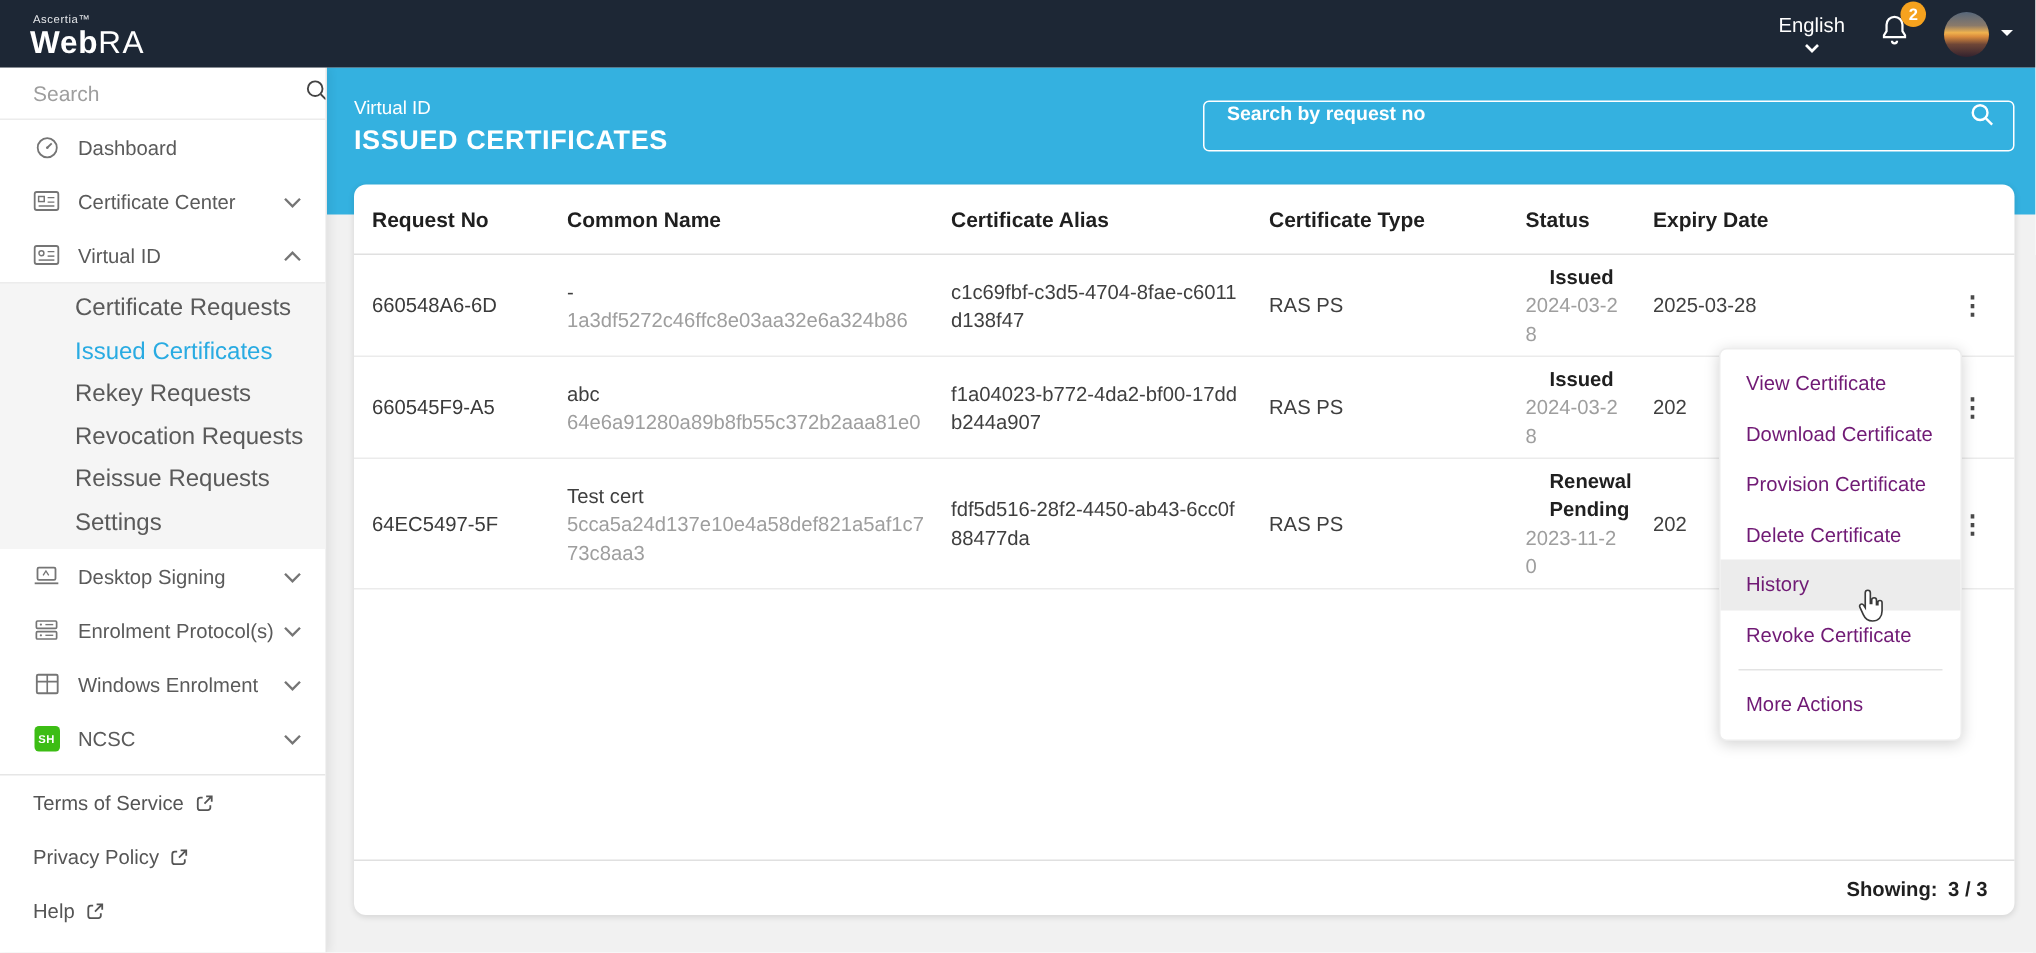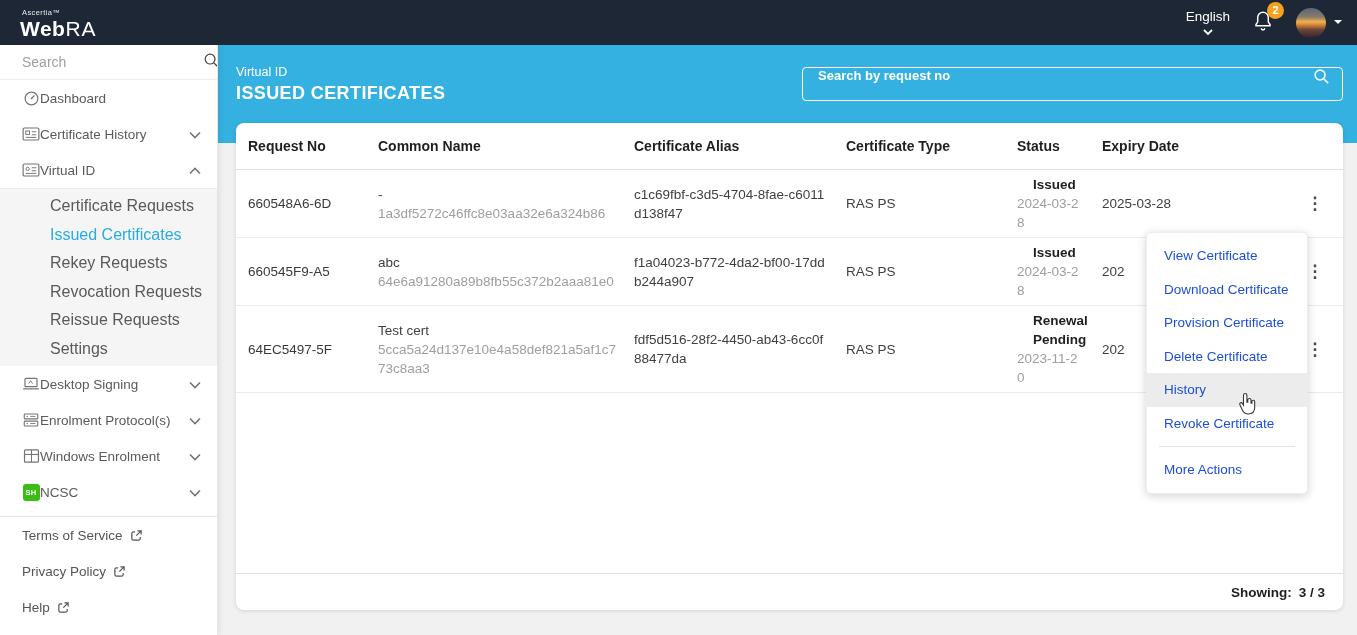--- a/index.html
+++ b/index.html
@@ -23,21 +23,21 @@
             background:linear-gradient(180deg,#57677a 0%,#8a7a6a 30%,#f0b24e 46%,#d98a3c 55%,#6e4637 72%,#33222e 100%); }
   .chev-white svg { display:block; }
 
   
   .sidebar { position:absolute; top:45px; left:0; width:218px; height:590px; background:#fff;
              border-right:1px solid #e6e6e6; box-shadow:2px 0 6px rgba(0,0,0,.07); z-index:30; overflow:hidden; }
   .side-search { height:35px; display:flex; align-items:center; padding:0 14px 0 22px; border-bottom:1px solid #ececec; }
   .side-search input { flex:1; border:0; outline:none; font-size:14px; color:#444; font-family:inherit; }
   .side-search input::placeholder { color:#9e9e9e; }
   .nav-item { height:36px; display:flex; align-items:center; padding:0 16px 0 22px; color:#5a5a5a; font-size:13.5px; cursor:pointer; }
-  .nav-item .nicon { width:18px; height:18px; color:#757575; flex:none; display:flex; align-items:center; justify-content:center; }
+  .nav-item .nicon { width:18px; height:18px; margin-right:12px; color:#757575; flex:none; display:flex; align-items:center; justify-content:center; }
   .nav-item .nlabel { flex:1; }
   .nav-item .chev { color:#757575; }
   .submenu { background:#f5f5f5; border-top:1px solid #ececec; padding:3px 0; }
   .sub-item { height:28.5px; display:flex; align-items:center; padding-left:50px; font-size:16px; color:#5a5a5a; cursor:pointer; }
   .sub-item.active { color:#29abe2; }
   .side-divider { border-top:1px solid #e6e6e6; margin-top:6px; }
   .link-item { height:36px; display:flex; align-items:center; padding-left:22px; font-size:13.5px; color:#555; gap:7px; cursor:pointer; }
   .link-item .ext { color:#555; display:flex; }
   .ncsc-badge { width:17px; height:17px; background:#3cbd14; border-radius:3px; color:#fff; font-size:7.5px; font-weight:700;
                 display:flex; align-items:center; justify-content:center; letter-spacing:.2px; }
@@ -67,21 +67,21 @@
   .kebab { justify-self:end; width:24px; height:24px; display:flex; align-items:center; justify-content:center;
            color:#4a4a4a; font-size:17px; font-weight:700; cursor:pointer; letter-spacing:0; line-height:1; }
   .spacer { flex:1; }
   .card-footer { height:37px; border-top:1px solid #e0e0e0; display:flex; align-items:center; justify-content:flex-end;
                  padding-right:18px; font-size:13.5px; color:#1f1f1f; gap:7px;margin-top:48px; }
   .card-footer .flabel, .card-footer .fvalue { font-weight:700; }
 
   
   .ctx-menu { position:absolute; left:1146px; top:232px; width:162px; background:#fff; border-radius:5px;
               box-shadow:0 2px 10px rgba(0,0,0,.18); border:1px solid #ededed; z-index:50; padding:6px 0; }
-  .ctx-item { height:33.5px; display:flex; align-items:center; padding-left:17px; font-size:13.5px; color:#1d4ed8; cursor:pointer; }
+  .ctx-item { height:33.5px; display:flex; align-items:center; padding-left:17px; font-size:13.5px; color:#701a75; cursor:pointer; }
   .ctx-item.hl { background:#ececec; }
   .ctx-divider { border-top:1px solid #e3e3e3; margin:6px 12px; }
 
   
   .hand-cursor { position:absolute; left:1236px; top:392px; z-index:60; pointer-events:none; }
 </style>
 </head>
 <body>
 
 <div class="navbar">
@@ -143,21 +143,21 @@
   <div class="nav-item">
     <span class="nicon">
       <svg width="18" height="16" viewBox="0 0 24 20">
           <rect x="1.5" y="2" width="21" height="16" rx="1.8" fill="none" stroke="currentColor" stroke-width="1.6"></rect>
           <rect x="5" y="6" width="5" height="4.5" fill="none" stroke="currentColor" stroke-width="1.3"></rect>
           <line x1="13" y1="7" x2="19" y2="7" stroke="currentColor" stroke-width="1.3"></line>
           <line x1="13" y1="11" x2="19" y2="11" stroke="currentColor" stroke-width="1.3"></line>
           <line x1="5" y1="14.5" x2="19" y2="14.5" stroke="currentColor" stroke-width="1.3"></line>
         </svg>
     </span>
-    <span class="nlabel">Certificate History</span>
+    <span class="nlabel">Certificate Center</span>
     <span class="chev">
       <svg width="12" height="8" viewBox="0 0 12 8">
           <path d="M1 1.5l5 5 5-5" fill="none" stroke="currentColor" stroke-width="1.6"></path>
         </svg>
     </span>
   </div>
 
   <div class="nav-item">
     <span class="nicon">
       <svg width="18" height="16" viewBox="0 0 24 20">

